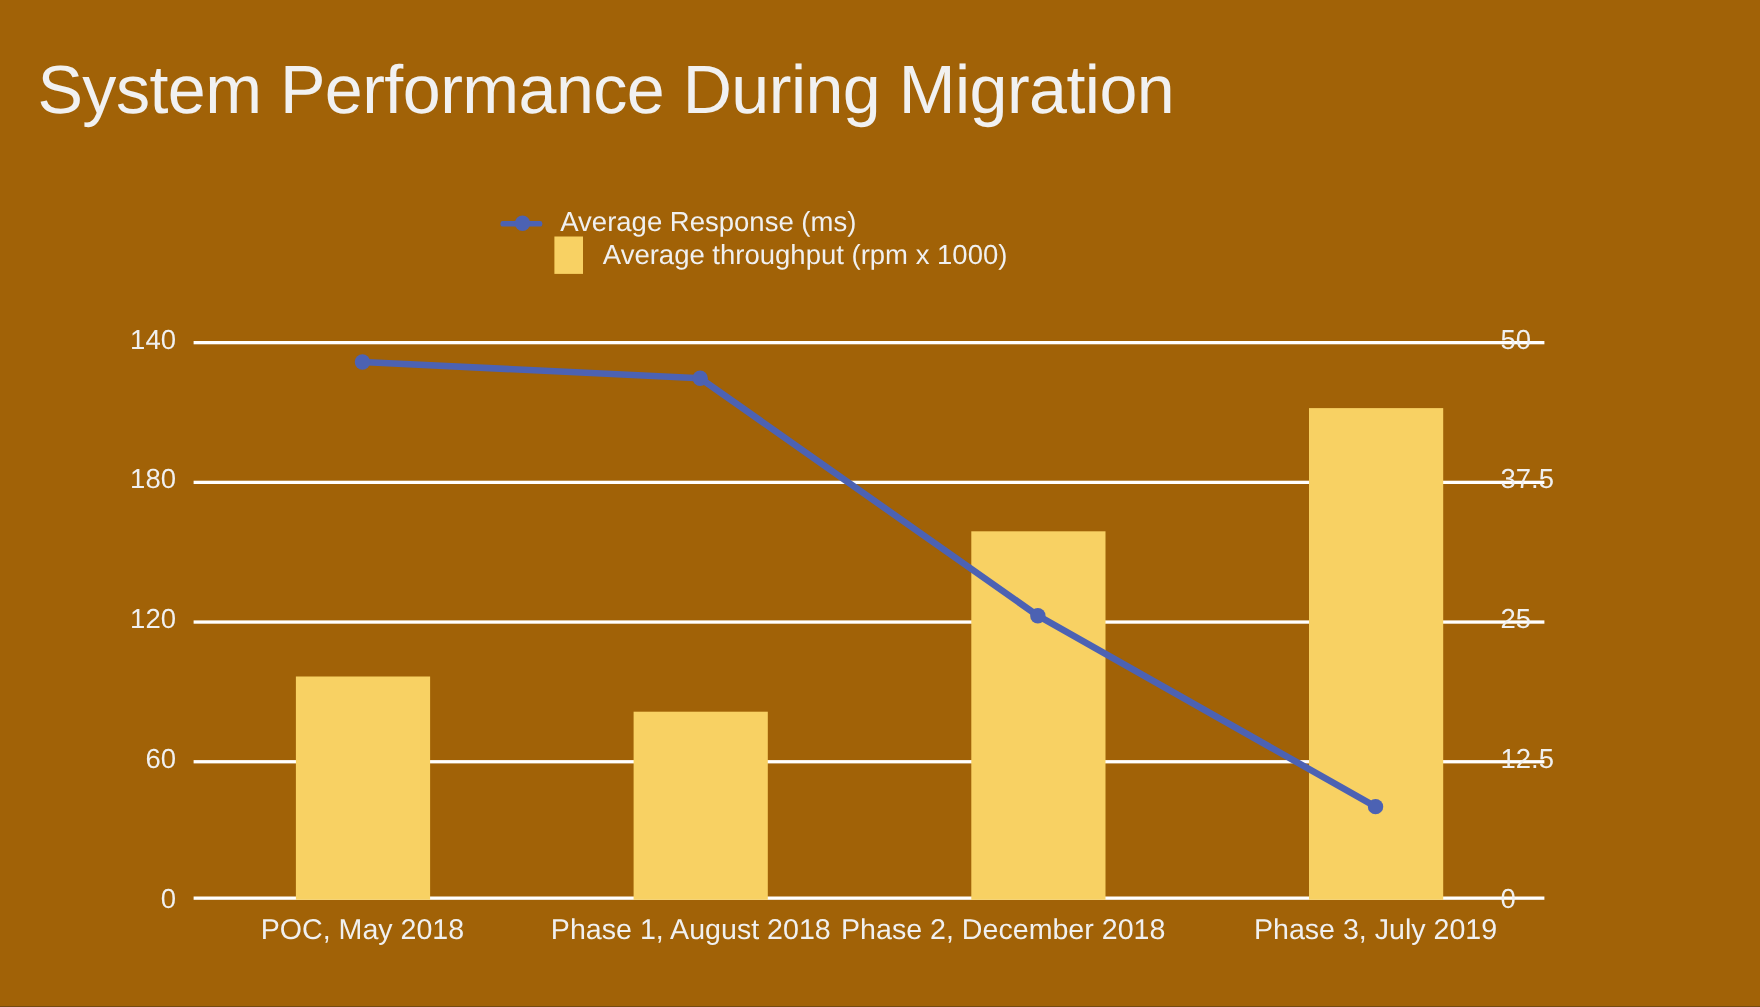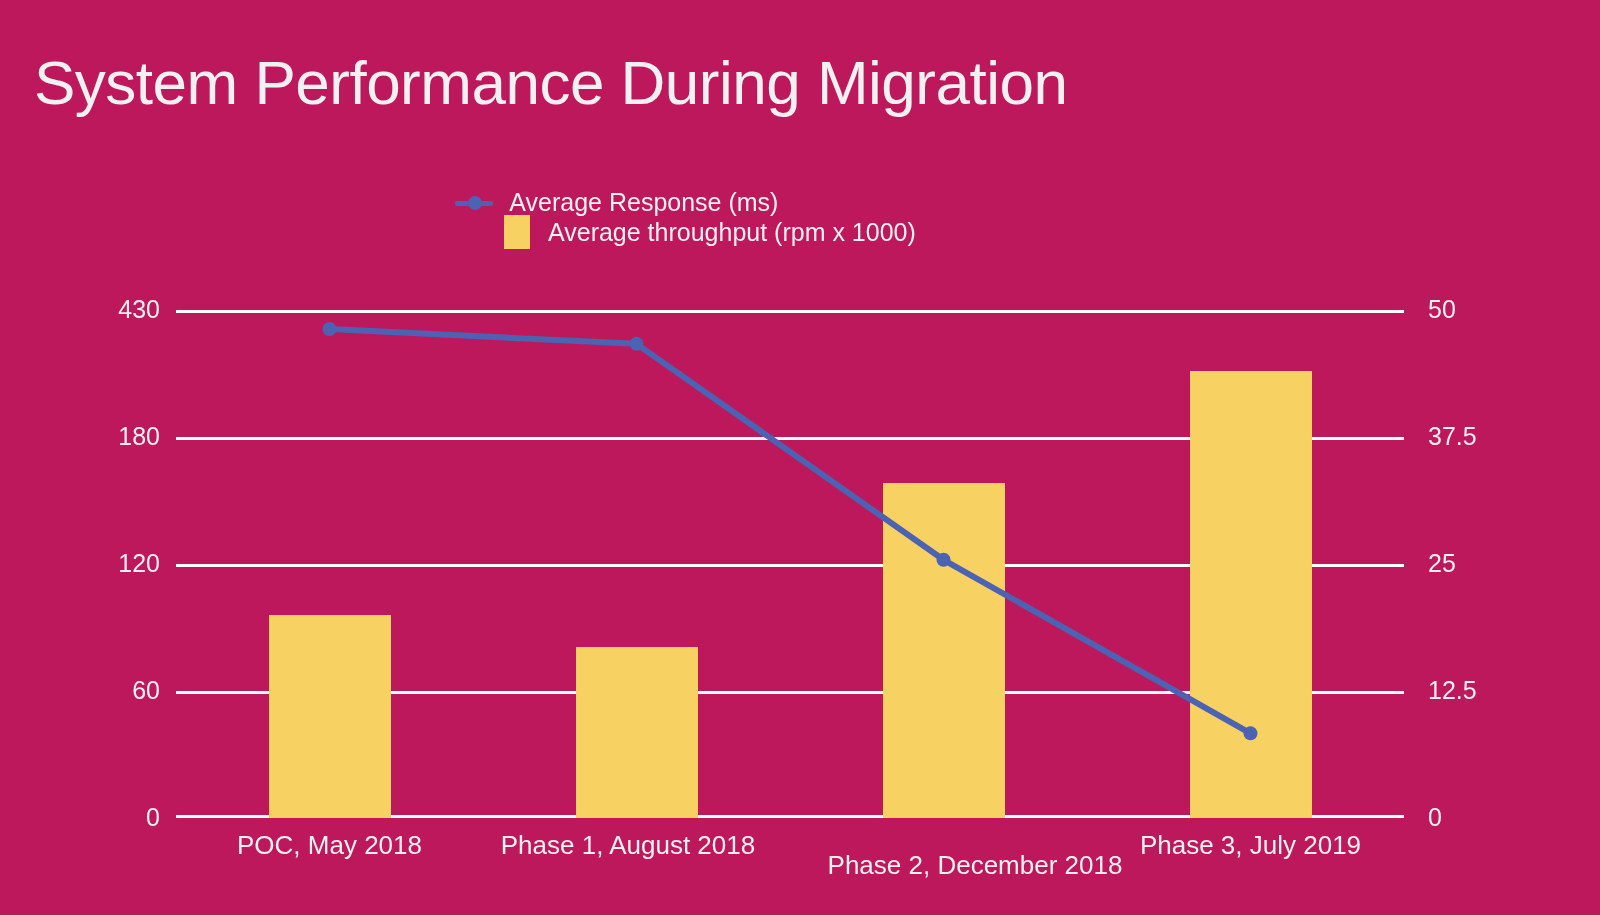--- a/index.html
+++ b/index.html
@@ -14,21 +14,21 @@
     overflow: hidden;
     font-family: "Liberation Sans", sans-serif;
     color: #ffffff;
     -webkit-font-smoothing: antialiased;
   }
 
   #chart-root {
     position: relative;
     width: 1600px;
     height: 915px;
-    background: #be185d;
+    background: #a16207;
   }
 
   
   .chart-title {
     position: absolute;
     left: 34px;
     top: 52px;
     font-size: 62px;
     font-weight: 400;
     letter-spacing: -0.5px;
@@ -119,21 +119,21 @@
   }
 
   .tick-left, .tick-right {
     position: absolute;
     font-size: 25px;
     color: #f0f0f0;
     line-height: 1;
     white-space: nowrap;
   }
   .tick-left  { right: 1244px; text-align: right; }
-  .tick-right { left: 1252px;  text-align: left;  }
+  .tick-right { left: 1188px;  text-align: left;  }
 
   
   .bars {
     position: absolute;
     left: 0; top: 0;
     width: 1228px; height: 508px;
   }
   .bar {
     position: absolute;
     bottom: 0;
@@ -186,21 +186,21 @@
   </div>
 
   <div class="plot">
 
     <div class="gridline" style="top:0px;"></div>
     <div class="gridline" style="top:127px;"></div>
     <div class="gridline" style="top:254px;"></div>
     <div class="gridline" style="top:381px;"></div>
     <div class="axis-baseline"></div>
 
-    <div class="tick-left" style="top:-13px;">430</div>
+    <div class="tick-left" style="top:-13px;">140</div>
     <div class="tick-left" style="top:114px;">180</div>
     <div class="tick-left" style="top:241px;">120</div>
     <div class="tick-left" style="top:368px;">60</div>
     <div class="tick-left" style="top:495px;">0</div>
 
     <div class="tick-right" style="top:-13px;">50</div>
     <div class="tick-right" style="top:114px;">37.5</div>
     <div class="tick-right" style="top:241px;">25</div>
     <div class="tick-right" style="top:368px;">12.5</div>
     <div class="tick-right" style="top:495px;">0</div>
@@ -217,16 +217,16 @@
         <circle cx="153.5" cy="19.05000000000001" r="7" fill="#4c62b3"></circle>
         <circle cx="460.5" cy="33.866666666666674" r="7" fill="#4c62b3"></circle>
         <circle cx="767.5" cy="249.7666666666667" r="7" fill="#4c62b3"></circle>
         <circle cx="1074.5" cy="423.33333333333337" r="7" fill="#4c62b3"></circle>
       </svg>
   </div>
 
   <div class="cat-labels" id="cat-labels">
       <div class="cat-label" style="left: 153.5px;">POC, May 2018</div>
       <div class="cat-label" style="left: 452px;">Phase 1, August 2018</div>
-      <div class="cat-label" style="left: 799px; margin-top: 20px;">Phase 2, December 2018</div>
+      <div class="cat-label" style="left: 736px;">Phase 2, December 2018</div>
       <div class="cat-label" style="left: 1074.5px;">Phase 3, July 2019</div>
     </div>
 </div>
 
 </body></html>

